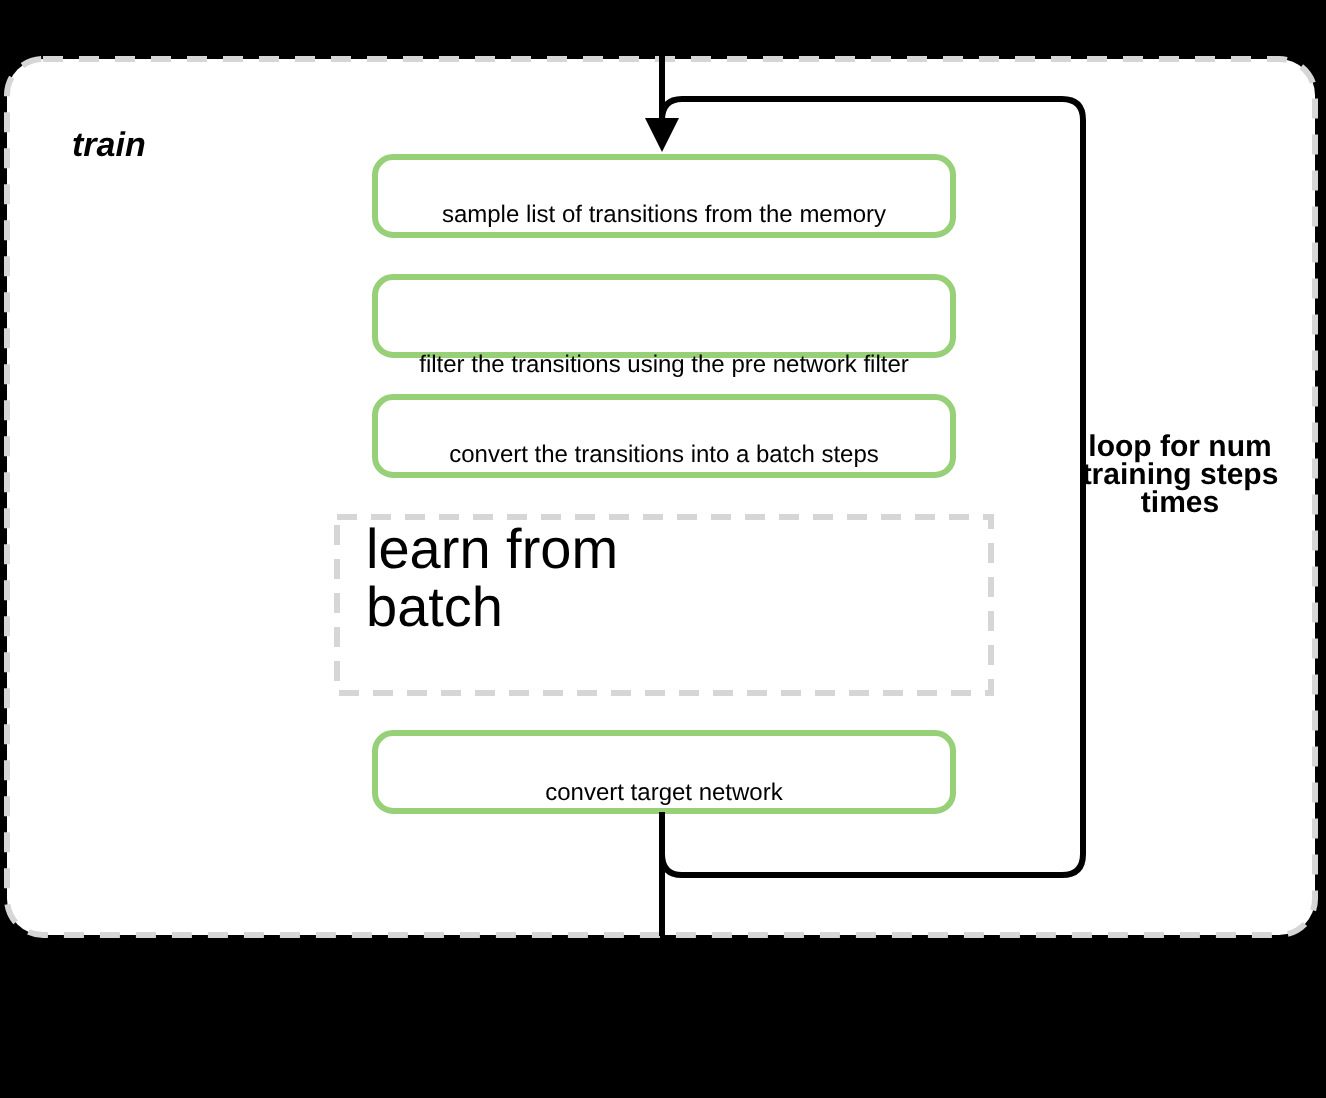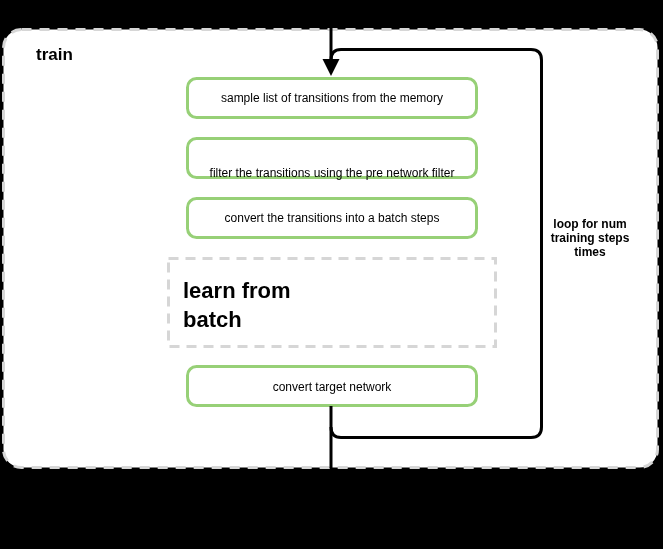--- a/index.html
+++ b/index.html
@@ -20,48 +20,49 @@
     left: 0;
     top: 0;
   }
   .label {
     position: absolute;
     color: #000000;
   }
   .step-label {
     left: 186px;
     width: 292px;
-    height: 41px;
+    height: 59px;
     display: flex;
     align-items: center;
     justify-content: center;
     text-align: center;
     font-size: 12px;
     line-height: 14px;
   }
   .train-label {
     left: 36px;
-    top: 45px;
+    top: 63px;
     font-size: 17px;
     font-weight: bold;
+    font-style: italic;
   }
   .subprocess-label {
     left: 183px;
-    top: 276px;
+    top: 260px;
     width: 140px;
-    font-size: 22px;
-    font-weight: bold;
+    font-size: 28px;
+    font-weight: normal;
     line-height: 29px;
   }
   .loop-label {
     left: 538px;
     top: 217px;
     width: 104px;
     text-align: center;
-    font-size: 12px;
+    font-size: 15px;
     font-weight: bold;
     line-height: 14px;
   }
 </style>
 </head>
 <body>
 
 <svg id="diagram-svg" width="663" height="549" viewBox="0 0 663 549" xmlns="http://www.w3.org/2000/svg">
 
   <rect x="3.5" y="29.5" width="654" height="438" rx="18" fill="#ffffff" stroke-width="3" stroke-dasharray="10 8" stroke="#d6d6d6"></rect>

